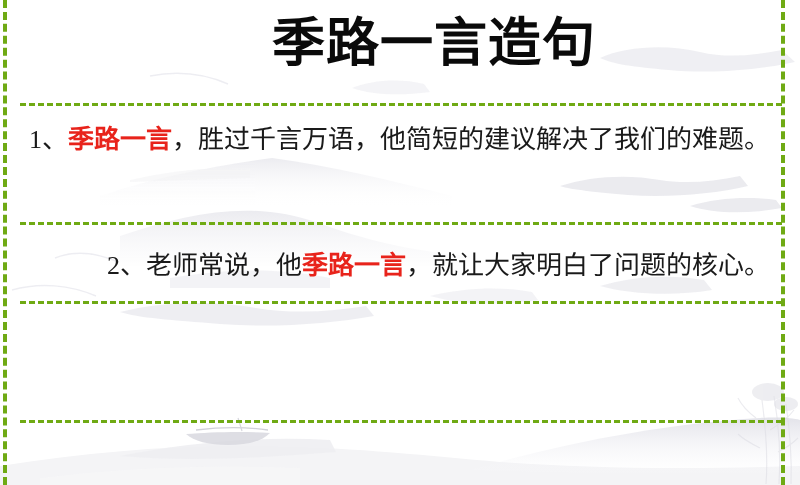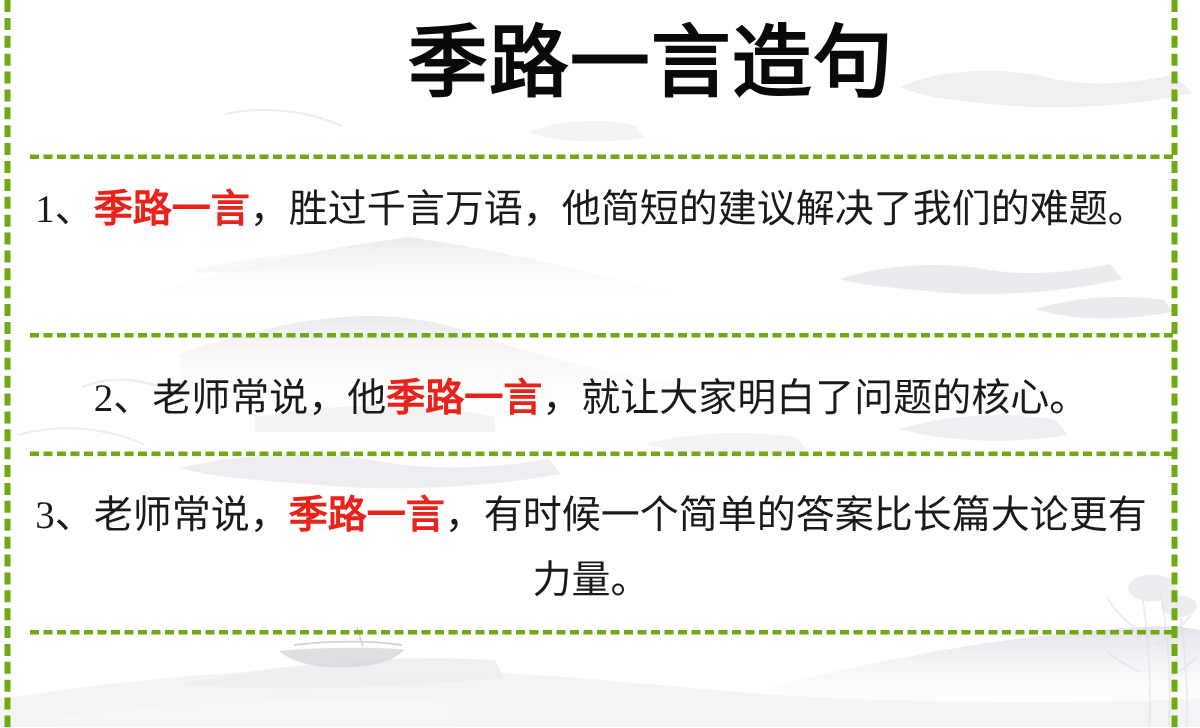--- a/index.html
+++ b/index.html
@@ -79,21 +79,21 @@
 
   
   .sentence {
     position: absolute;
     left: 18px;
     width: 752px;
     font-size: 26px;
     line-height: 43px;
     color: #1a1a1a;
     z-index: 2;
-    text-align: center;
+    text-align: right;
     font-family: "Liberation Serif", "DejaVu Serif", serif;
   }
   .sentence .hl {
     color: #e8231b;
     font-weight: bold;
   }
 
   #sentence-1 { top: 118px; }
   #sentence-2 { top: 244px; }
   #sentence-3 { top: 322px; }
@@ -221,23 +221,20 @@
   <div class="divider" style="top:420px;"></div>
 
   <div class="sentence" id="sentence-1">
     <span>1、</span><span class="hl">季路一言</span><span>，胜过千言万语，他简短的建议解决了我们的难题。</span>
   </div>
 
   <div class="sentence" id="sentence-2">
     <span>2、</span><span>老师常说，他</span><span class="hl">季路一言</span><span>，就让大家明白了问题的核心。</span>
   </div>
 
-  <div class="sentence" id="sentence-3">
-    <span>3、</span><span>老师常说，</span><span class="hl">季路一言</span><span>，有时候一个简单的答案比长篇大论更有力量。</span>
-  </div>
 
   <div class="logo">
     <span class="logo-mark">
       <svg viewBox="0 0 36 36" xmlns="http://www.w3.org/2000/svg" aria-hidden="true">
         <path d="M22.5 3.2 C 28.8 5.4, 33.4 11.2, 33.4 18.0 C 33.4 26.6, 26.4 33.4, 17.9 33.4 C 14.6 33.4, 11.6 32.4, 9.2 30.7 C 12.0 31.8, 15.2 31.9, 18.2 30.8 C 24.3 28.6, 27.4 21.9, 25.2 15.8 C 24.1 12.8, 22.0 10.5, 19.4 9.2 L 22.5 3.2 Z" fill="#e8110e"></path>
         <path d="M16.2 9.0 C 10.9 10.2, 7.2 15.2, 7.9 20.7 C 8.4 24.5, 10.8 27.6, 14.0 29.1 C 10.6 29.4, 7.2 27.8, 5.2 24.8 C 2.2 20.3, 3.4 14.2, 7.9 11.2 C 10.3 9.6, 13.3 9.0, 16.2 9.0 Z" fill="#e8110e"></path>
         <path d="M17.4 13.6 C 13.6 13.9, 11.2 17.2, 12.2 20.7 C 12.8 22.8, 14.5 24.2, 16.5 24.6 C 13.1 25.6, 9.6 23.7, 8.6 20.3 C 7.6 16.8, 9.6 13.3, 13.0 12.3 C 14.5 11.9, 16.0 12.4, 17.4 13.6 Z" fill="#f03a28"></path>
       </svg>
     </span>
     <span class="logo-text">励学网</span>

